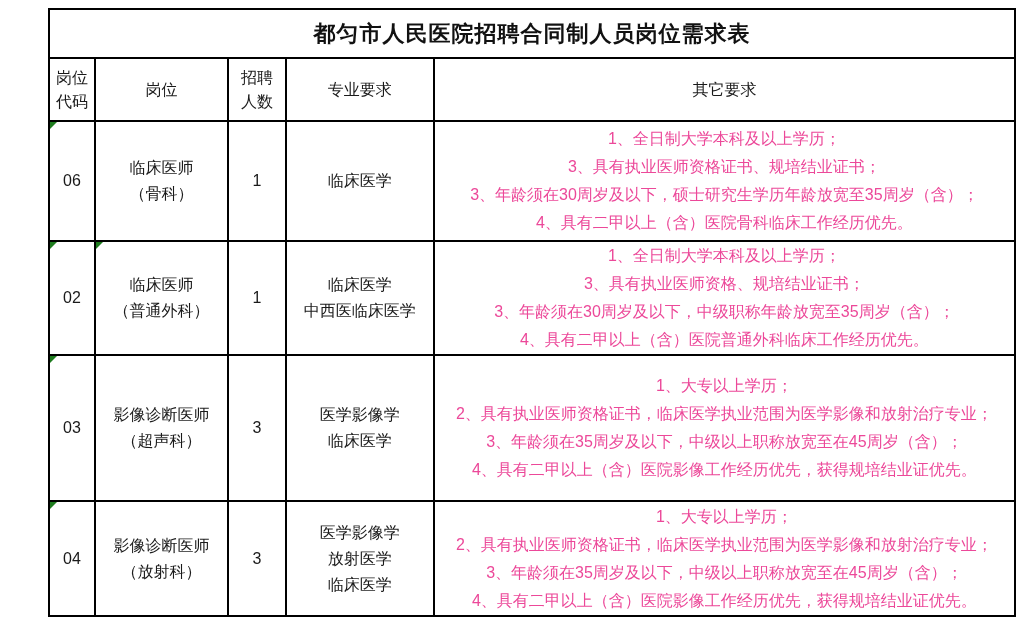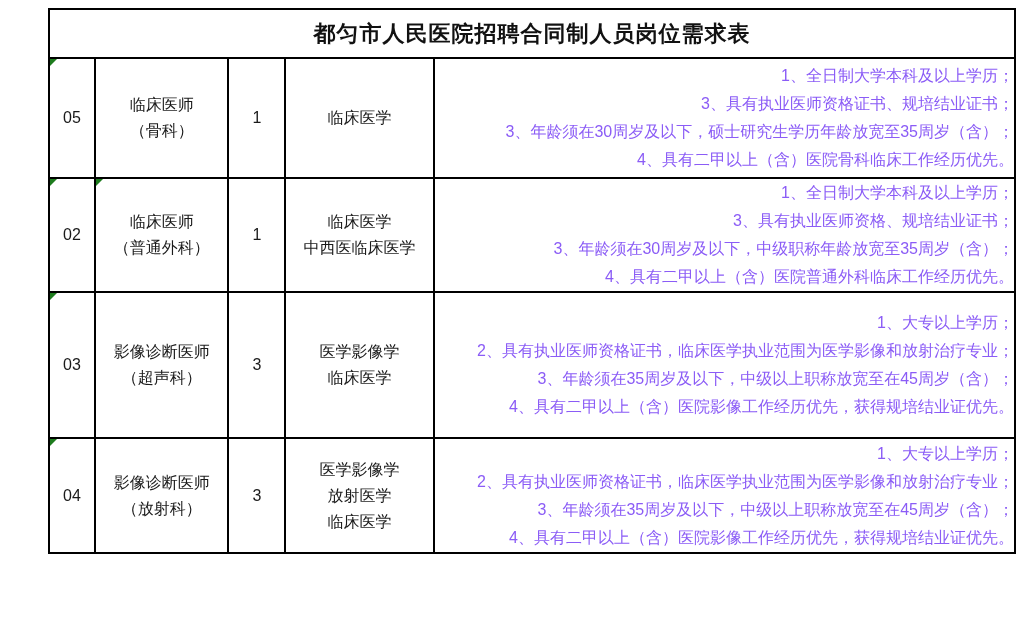--- a/index.html
+++ b/index.html
@@ -45,26 +45,26 @@
     color: #1a1a1a;
   }
   td.ccell {
     text-align: center;
     vertical-align: middle;
     font-size: 16px;
     line-height: 26px;
     color: #1a1a1a;
   }
   td.req-cell {
-    text-align: right;
+    text-align: center;
     vertical-align: middle;
     font-size: 16px;
     line-height: 28px;
     padding: 0 8px 0 5px;
-    color: #8b5cf6;
+    color: #ec4899;
   }
   tr.r-title { height: 49px; }
   tr.r-head  { height: 63px; }
   tr.r1 { height: 120px; }
   tr.r2 { height: 112px; }
   tr.r3 { height: 146px; }
   tr.r4 { height: 115px; }
   .tri {
     position: absolute;
     top: 0;
@@ -86,25 +86,38 @@
       <col style="width:59px">
       <col style="width:154px">
       <col style="width:604px">
     </colgroup>
 
     <tbody>
         <tr class="r-title">
       <td class="title-cell" colspan="5">都匀市人民医院招聘合同制人员岗位需求表</td>
     </tr>
 
+    <tr class="r-head">
+      <td class="hcell">
+        <div>岗位</div>
+        <div>代码</div>
+      </td>
+      <td class="hcell">岗位</td>
+      <td class="hcell">
+        <div>招聘</div>
+        <div>人数</div>
+      </td>
+      <td class="hcell">专业要求</td>
+      <td class="hcell">其它要求</td>
+    </tr>
 
     <tr class="r1">
       <td class="ccell">
         <span class="tri"></span>
-        <span>05</span>
+        <span>06</span>
       </td>
       <td class="ccell">
         <div>临床医师</div>
         <div>（骨科）</div>
       </td>
       <td class="ccell">1</td>
       <td class="ccell">
         <div>临床医学</div>
       </td>
       <td class="req-cell">

